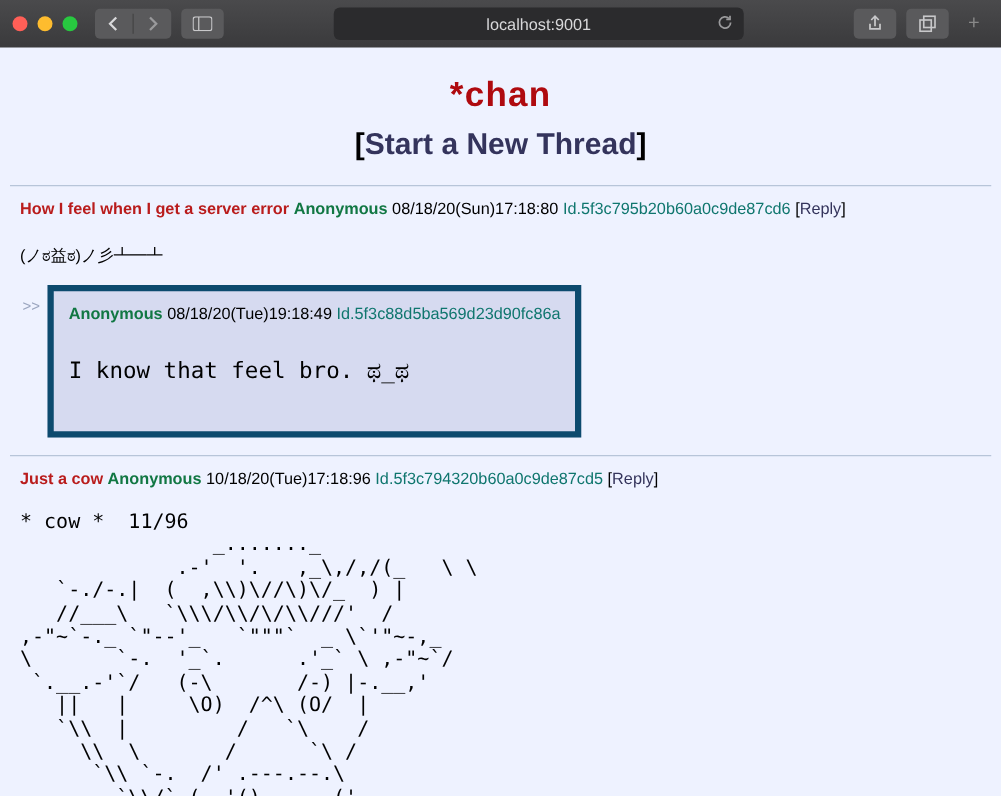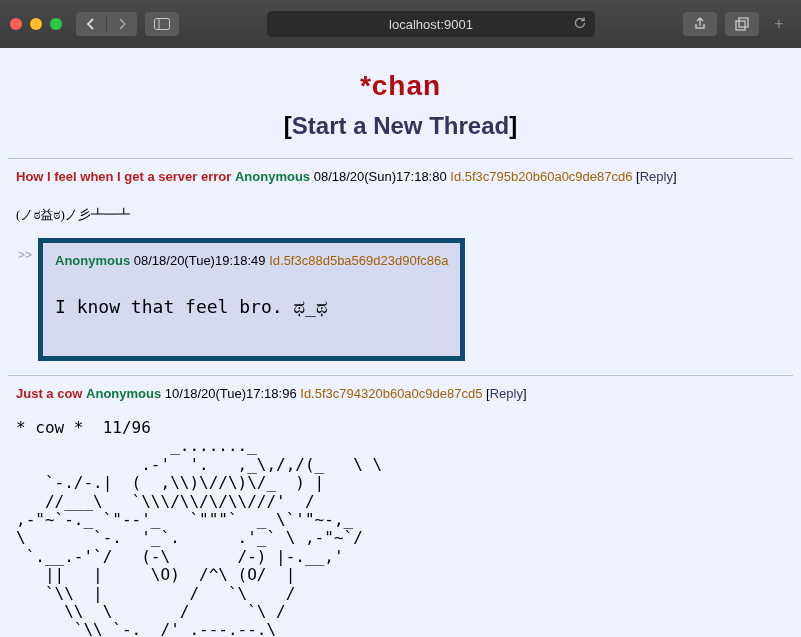--- a/index.html
+++ b/index.html
@@ -8,21 +8,21 @@
     width: 801px;
     height: 637px;
     font-family: Arial, Helvetica, sans-serif;
     font-size: 13px;
     background: #eef2ff;
     overflow: hidden;
   }
 
   
   .chrome {
-    height: 48px;
+    height: 38px;
     background: linear-gradient(#4a4a4c, #3a3a3c);
     display: flex;
     align-items: center;
     padding: 0 10px;
     gap: 8px;
   }
   .traffic { display: flex; gap: 8px; align-items: center; margin-right: 6px; }
   .dot { width: 12px; height: 12px; border-radius: 50%; }
   .dot.red { background: #ff5f57; }
   .dot.yellow { background: #febc2e; }
@@ -111,26 +111,26 @@
     border: none;
     border-top: 1px solid #b7c5d9;
     margin: 6px 0 10px 0;
   }
 
   .thread { margin: 0 0 8px 8px; }
   .thread-head { margin-bottom: 8px; }
   .subject { font-weight: bold; color: #b91c1c; }
   .author { color: #117743; font-weight: bold; }
   .timestamp { color: #000; }
-  .postid { color: #a16207; }
+  .postid { color: #0f766e; }
   .reply-link { color: #34345c; text-decoration: none; }
   .bracket-dark { color: #000; }
 
   .post-body {
-    font-family: Liberation Serif, serif;
+    font-family: Liberation Sans, sans-serif;
     font-size: 13px;
     white-space: pre;
     margin: 22px 0 14px 0;
   }
 
   .reply-box-wrap { display: flex; align-items: flex-start; margin: 10px 0 14px 0; }
   .reply-arrows { color: #9aa5bf; font-size: 12px; margin: 10px 6px 0 2px; }
   .reply-box {
     background: #d6daf0;
     border: 5px solid #0c4a6e;

